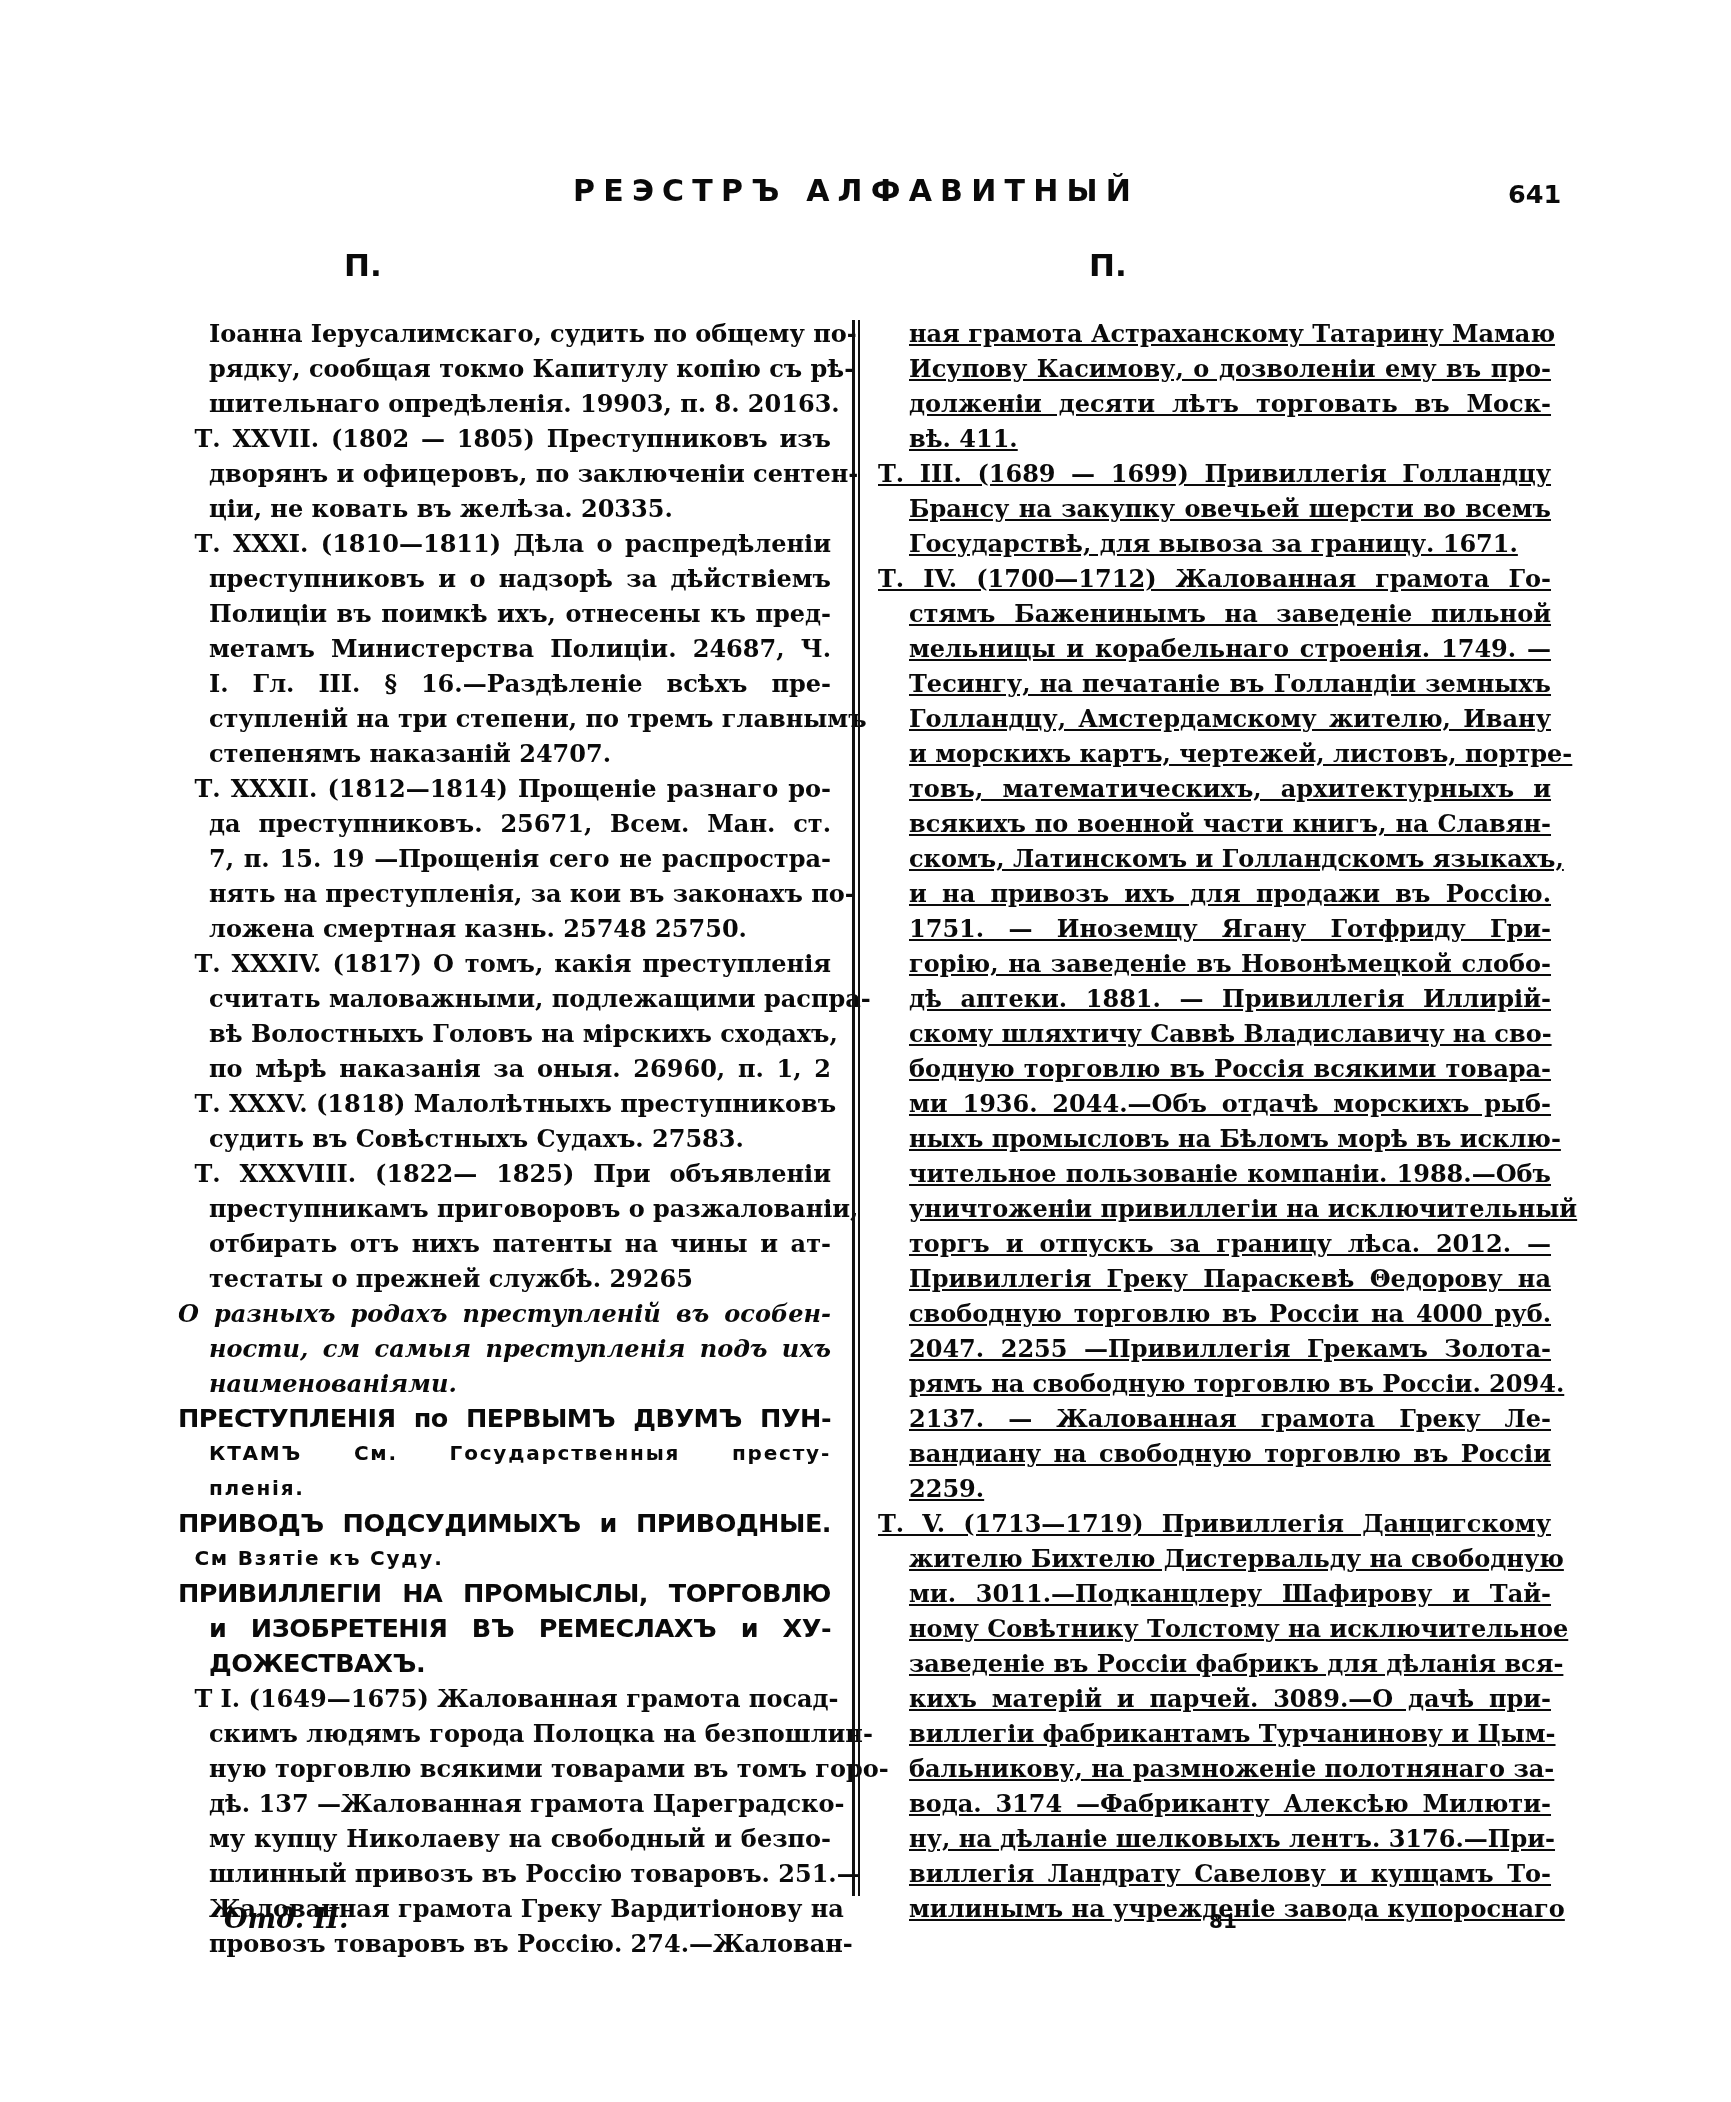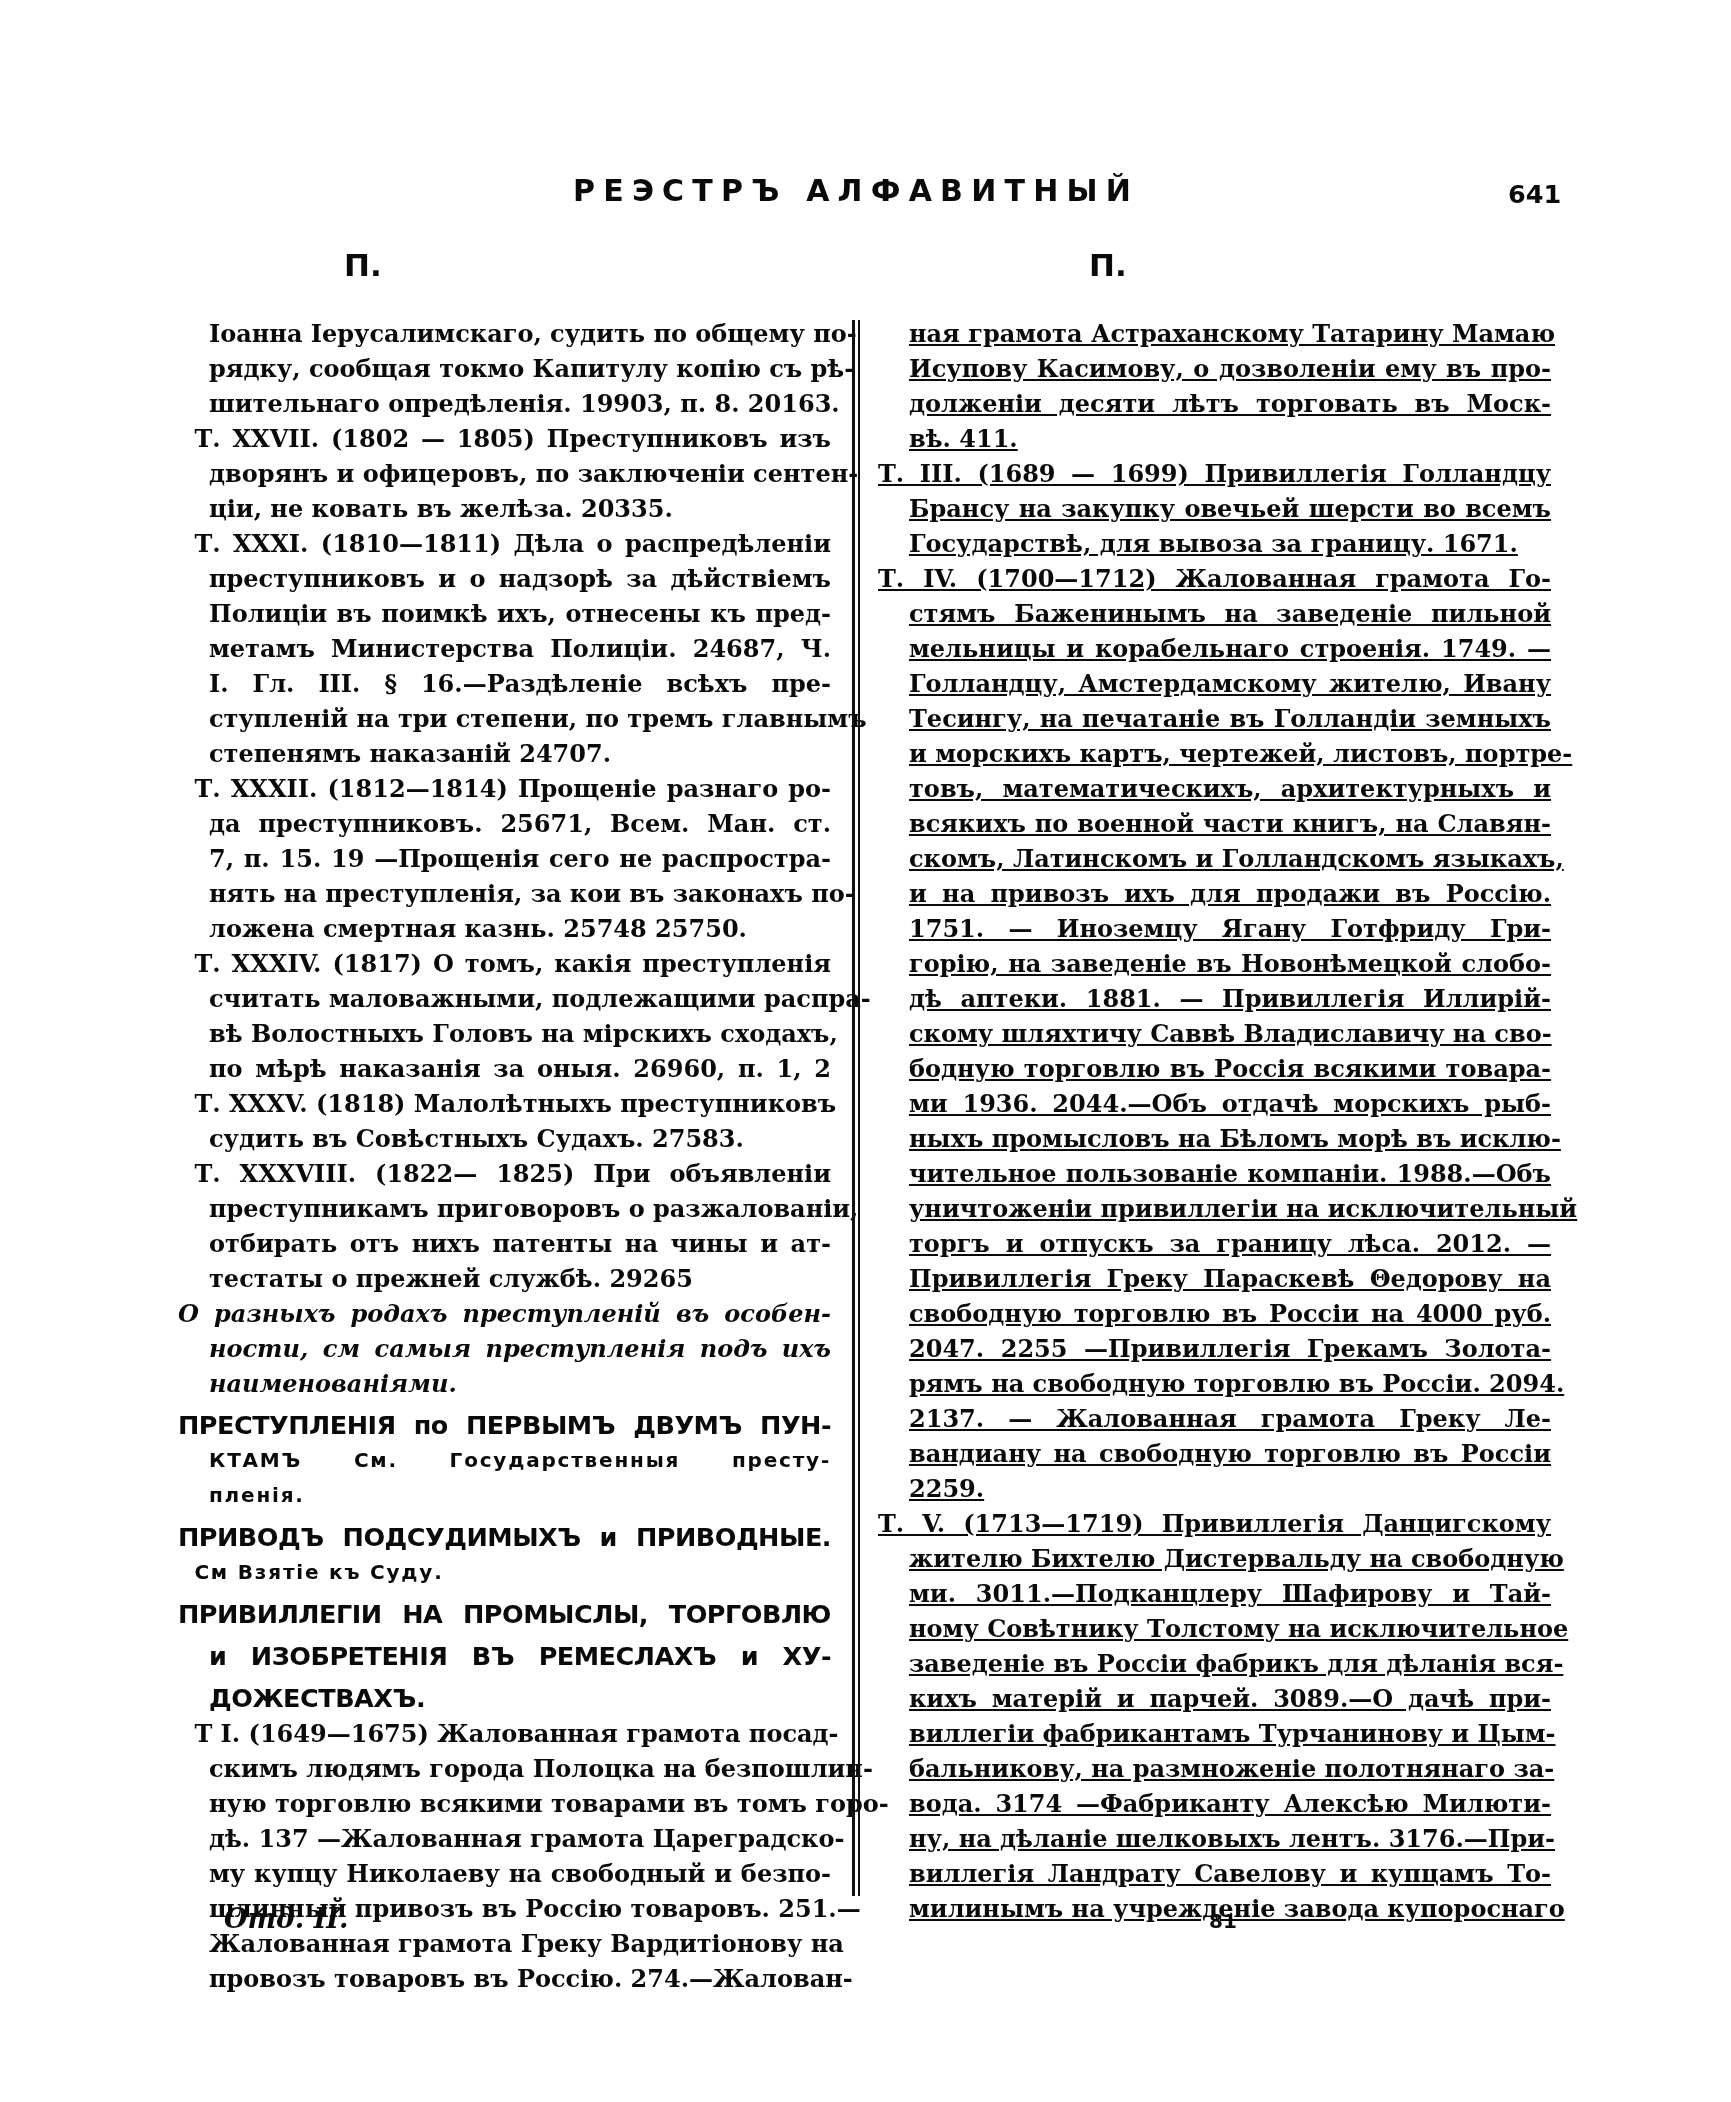--- a/index.html
+++ b/index.html
@@ -33,21 +33,21 @@
     font-size: 24px; line-height: 35px;
   }
   .column.left { left: 178px; width: 653px; }
   .column.right { left: 878px; width: 673px; text-decoration: underline; }
 
   .line { white-space: nowrap; display: block; text-align: justify; text-align-last: justify; }
   .line.last { text-align-last: left; }
   .indent { padding-left: 31px; }
   .indent-l { padding-left: 16.4px; }
   .i { font-style: italic; }
-  .caps { font-family: "DejaVu Sans", sans-serif; font-weight: bold; font-size: 25.5px; letter-spacing: -0.5px; margin-top: 7px; }
+  .caps { font-family: "DejaVu Sans", sans-serif; font-weight: bold; font-size: 25.5px; letter-spacing: -0.5px; }
   .smallcaps { font-family: "DejaVu Sans", sans-serif; font-weight: bold; font-size: 20px; letter-spacing: 1.8px; }
 
   .divider {
     position: absolute; left: 852px; top: 320px; width: 8.2px; height: 1576px;
     border-left: 3.6px solid #111; border-right: 2.7px solid #111; box-sizing: border-box;
   }
   .footer-sig {
     position: absolute; left: 224px; top: 1903px;
     font-family: "DejaVu Serif", serif; font-style: italic; font-weight: bold; font-size: 27px;
   }
@@ -123,22 +123,22 @@
   <span class="line indent">ная грамота Астраханскому Татарину Мамаю</span>
   <span class="line indent">Исупову Касимову, о дозволеніи ему въ про-</span>
   <span class="line indent">долженіи десяти лѣтъ торговать въ Моск-</span>
   <span class="line indent last">вѣ. 411.</span>
   <span class="line">Т. III. (1689 — 1699) Привиллегія Голландцу</span>
   <span class="line indent">Брансу на закупку овечьей шерсти во всемъ</span>
   <span class="line indent last">Государствѣ, для вывоза за границу. 1671.</span>
   <span class="line">Т. IV. (1700—1712) Жалованная грамота Го-</span>
   <span class="line indent">стямъ Баженинымъ на заведеніе пильной</span>
   <span class="line indent">мельницы и корабельнаго строенія. 1749. —</span>
+  <span class="line indent">Тесингу, на печатаніе въ Голландіи земныхъ</span>
   <span class="line indent">Голландцу, Амстердамскому жителю, Ивану</span>
-  <span class="line indent">Тесингу, на печатаніе въ Голландіи земныхъ</span>
   <span class="line indent">и морскихъ картъ, чертежей, листовъ, портре-</span>
   <span class="line indent">товъ, математическихъ, архитектурныхъ и</span>
   <span class="line indent">всякихъ по военной части книгъ, на Славян-</span>
   <span class="line indent">скомъ, Латинскомъ и Голландскомъ языкахъ,</span>
   <span class="line indent">и на привозъ ихъ для продажи въ Россію.</span>
   <span class="line indent">1751. — Иноземцу Ягану Готфриду Гри-</span>
   <span class="line indent">горію, на заведеніе въ Новонѣмецкой слобо-</span>
   <span class="line indent">дѣ аптеки. 1881. — Привиллегія Иллирій-</span>
   <span class="line indent">скому шляхтичу Саввѣ Владиславичу на сво-</span>
   <span class="line indent">бодную торговлю въ Россія всякими товара-</span>

